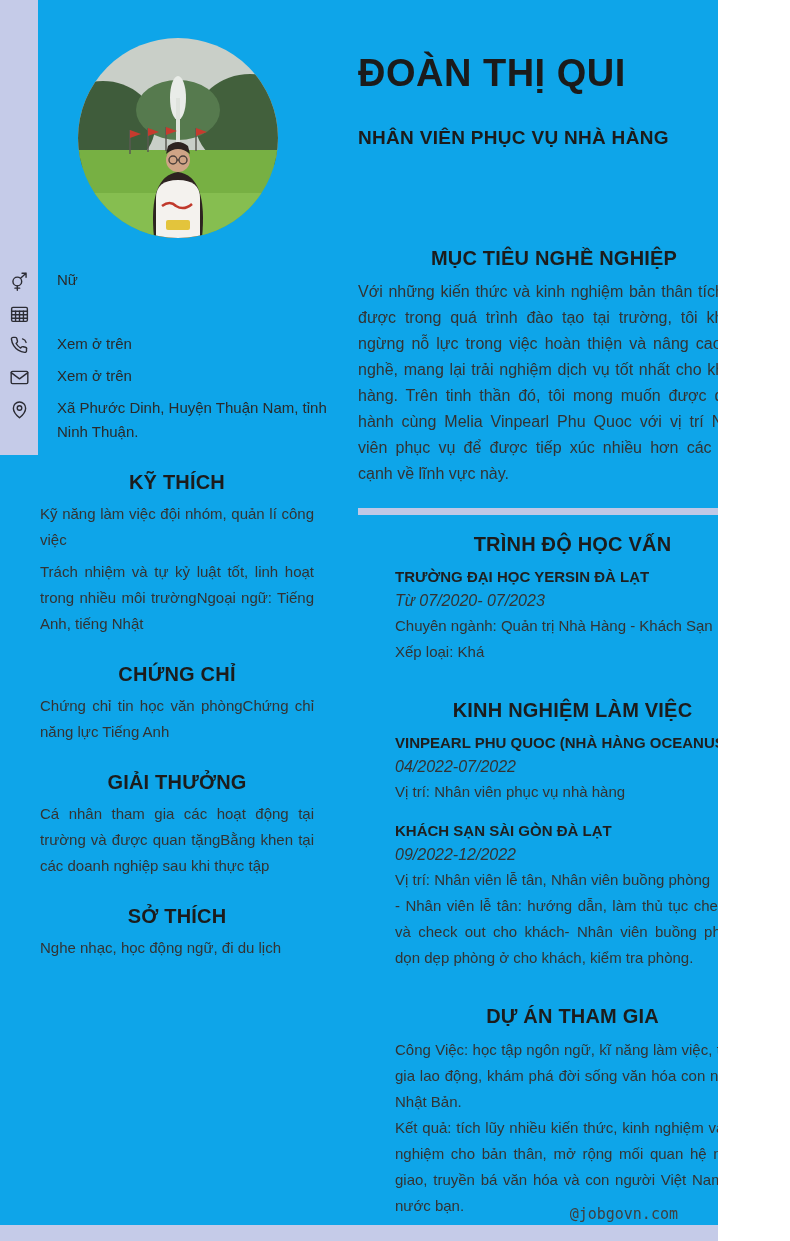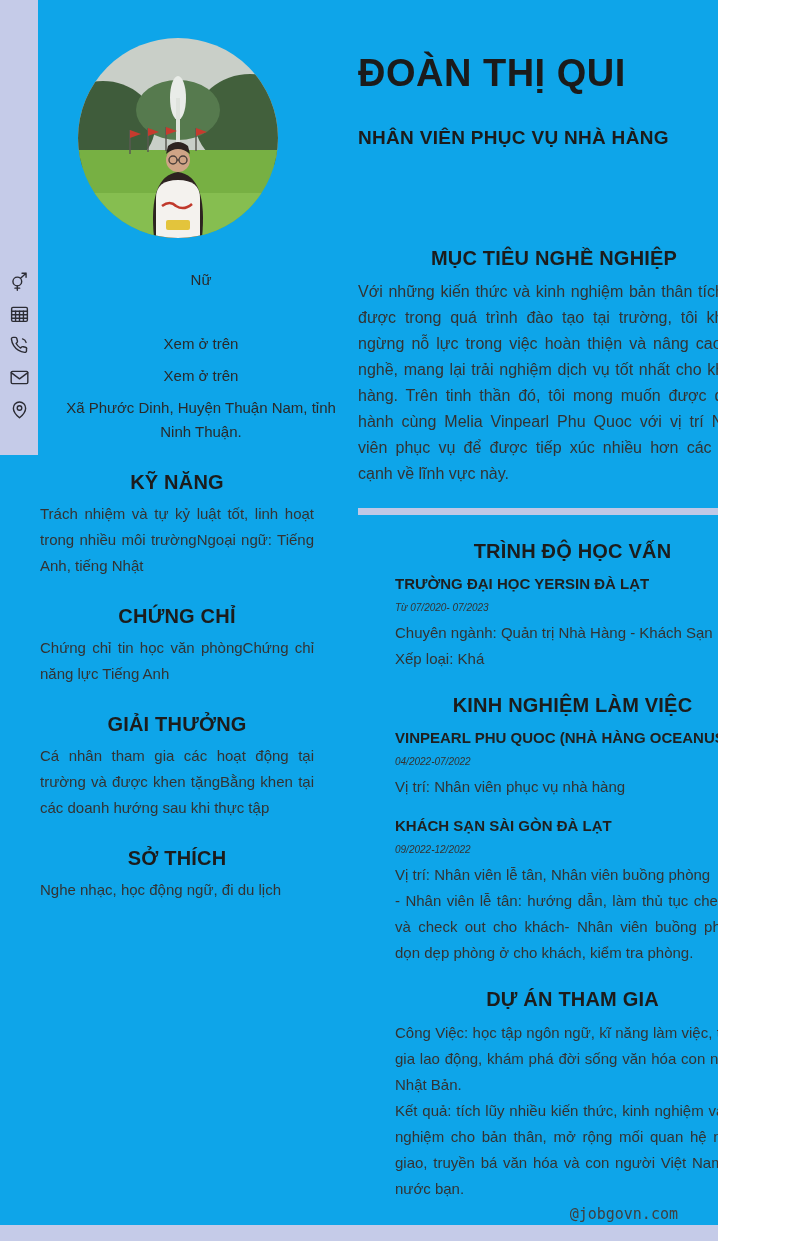--- a/index.html
+++ b/index.html
@@ -14,42 +14,42 @@
     position:absolute; left:78px; top:38px; width:200px; height:200px;
     border-radius:50%; overflow:hidden;
   }
   .photo svg { display:block; width:200px; height:200px; }
 
   .header { position:absolute; left:358px; top:50px; width:400px; }
   .name { font-size:38px; line-height:46px; font-weight:bold; color:#1b1b1b; letter-spacing:0.5px; margin:0; }
   .role { margin:30px 0 0; font-size:19px; line-height:24px; font-weight:bold; color:#1b1b1b; letter-spacing:0.3px; }
 
   .contact { position:absolute; left:9px; top:268px; width:336px; }
-  .contact-row { display:flex; align-items:flex-start; min-height:32px;text-align:center; }
+  .contact-row { display:flex; align-items:flex-start; min-height:32px; }
   .contact-row .icon { width:21px; height:21px; flex:0 0 21px; margin-top:3px; margin-right:27px; }
   .contact-row .icon svg { width:21px; height:21px; display:block; stroke:#2c2c34; fill:none; stroke-width:1.6; stroke-linecap:round; stroke-linejoin:round; }
   .contact-row .txt { font-size:15px; line-height:24px; color:#2a2a2a; width:288px; }
 
   .left-col { position:absolute; left:40px; top:469px; width:274px; }
   .right-col { position:absolute; left:358px; top:245px; width:392px; }
 
   h2, h3 { font-size:20px; line-height:26px; font-weight:bold; color:#1c1c1c; margin:0; letter-spacing:0.2px;text-align:center; }
   .left-col section { margin-top:24px; }
   .left-col section:first-child { margin-top:0; }
   .left-col p { margin:6px 0 0; font-size:15px; line-height:26px; text-align:justify; color:#333; }
 
   .objective p { margin:8px 0 0; font-size:16px; line-height:26px; text-align:justify; color:#333; }
   .divider { margin-top:21px; height:7px; background:#c0c8e6; width:392px; }
   .sub { margin-left:37px; }
-  .sub section { margin-top:20px; }
-  .sub section.first { margin-top:23px; }
+  .sub section { margin-top:32px; }
+  .sub section.first { margin-top:16px; }
   .entry { margin-top:8px; }
   .entry + .entry { margin-top:14px; }
   .entry-title { font-size:15px; line-height:24px; font-weight:bold; color:#1f1f1f; margin:0; }
-  .period { font-size:10px; line-height:24px; font-style:italic; color:#333; margin:0; }
+  .period { font-size:16px; line-height:24px; font-style:italic; color:#333; margin:0; }
   .line { font-size:15px; line-height:26px; color:#333; margin:0; text-align:justify; }
   .lines { margin-top:8px; }
 
   .watermark {
     position:absolute; top:1205px; right:40px;
     font-family:"DejaVu Sans Mono", monospace; font-size:15px; color:#3f3f3f;
   }
 </style>
 </head>
 <body>
@@ -146,30 +146,31 @@
             <path d="M12 21.5s-7-5.8-7-11a7 7 0 0 1 14 0c0 5.2-7 11-7 11z"></path>
             <circle cx="12" cy="10.3" r="2.6"></circle>
           </svg>
       </span>
       <span class="txt">Xã Phước Dinh, Huyện Thuận Nam, tỉnh Ninh Thuận.</span>
     </div>
   </div>
 
   <div class="left-col">
     <section>
-      <h2>KỸ NĂNG</h2>
+      <h2>KỸ THÍCH</h2>
+      <p>Kỹ năng làm việc đội nhóm, quản lí công việc</p>
       <p>Trách nhiệm và tự kỷ luật tốt, linh hoạt trong nhiều môi trườngNgoại ngữ: Tiếng Anh, tiếng Nhật</p>
     </section>
     <section>
       <h2>CHỨNG CHỈ</h2>
       <p>Chứng chỉ tin học văn phòngChứng chỉ năng lực Tiếng Anh</p>
     </section>
     <section>
       <h2>GIẢI THƯỞNG</h2>
-      <p>Cá nhân tham gia các hoạt động tại trường và được khen tặngBằng khen tại các doanh hướng sau khi thực tập</p>
+      <p>Cá nhân tham gia các hoạt động tại trường và được quan tặngBằng khen tại các doanh nghiệp sau khi thực tập</p>
     </section>
     <section>
       <h2>SỞ THÍCH</h2>
       <p>Nghe nhạc, học động ngữ, đi du lịch</p>
     </section>
   </div>
 
   <div class="right-col">
     <section class="objective">
       <h2>MỤC TIÊU NGHỀ NGHIỆP</h2>

